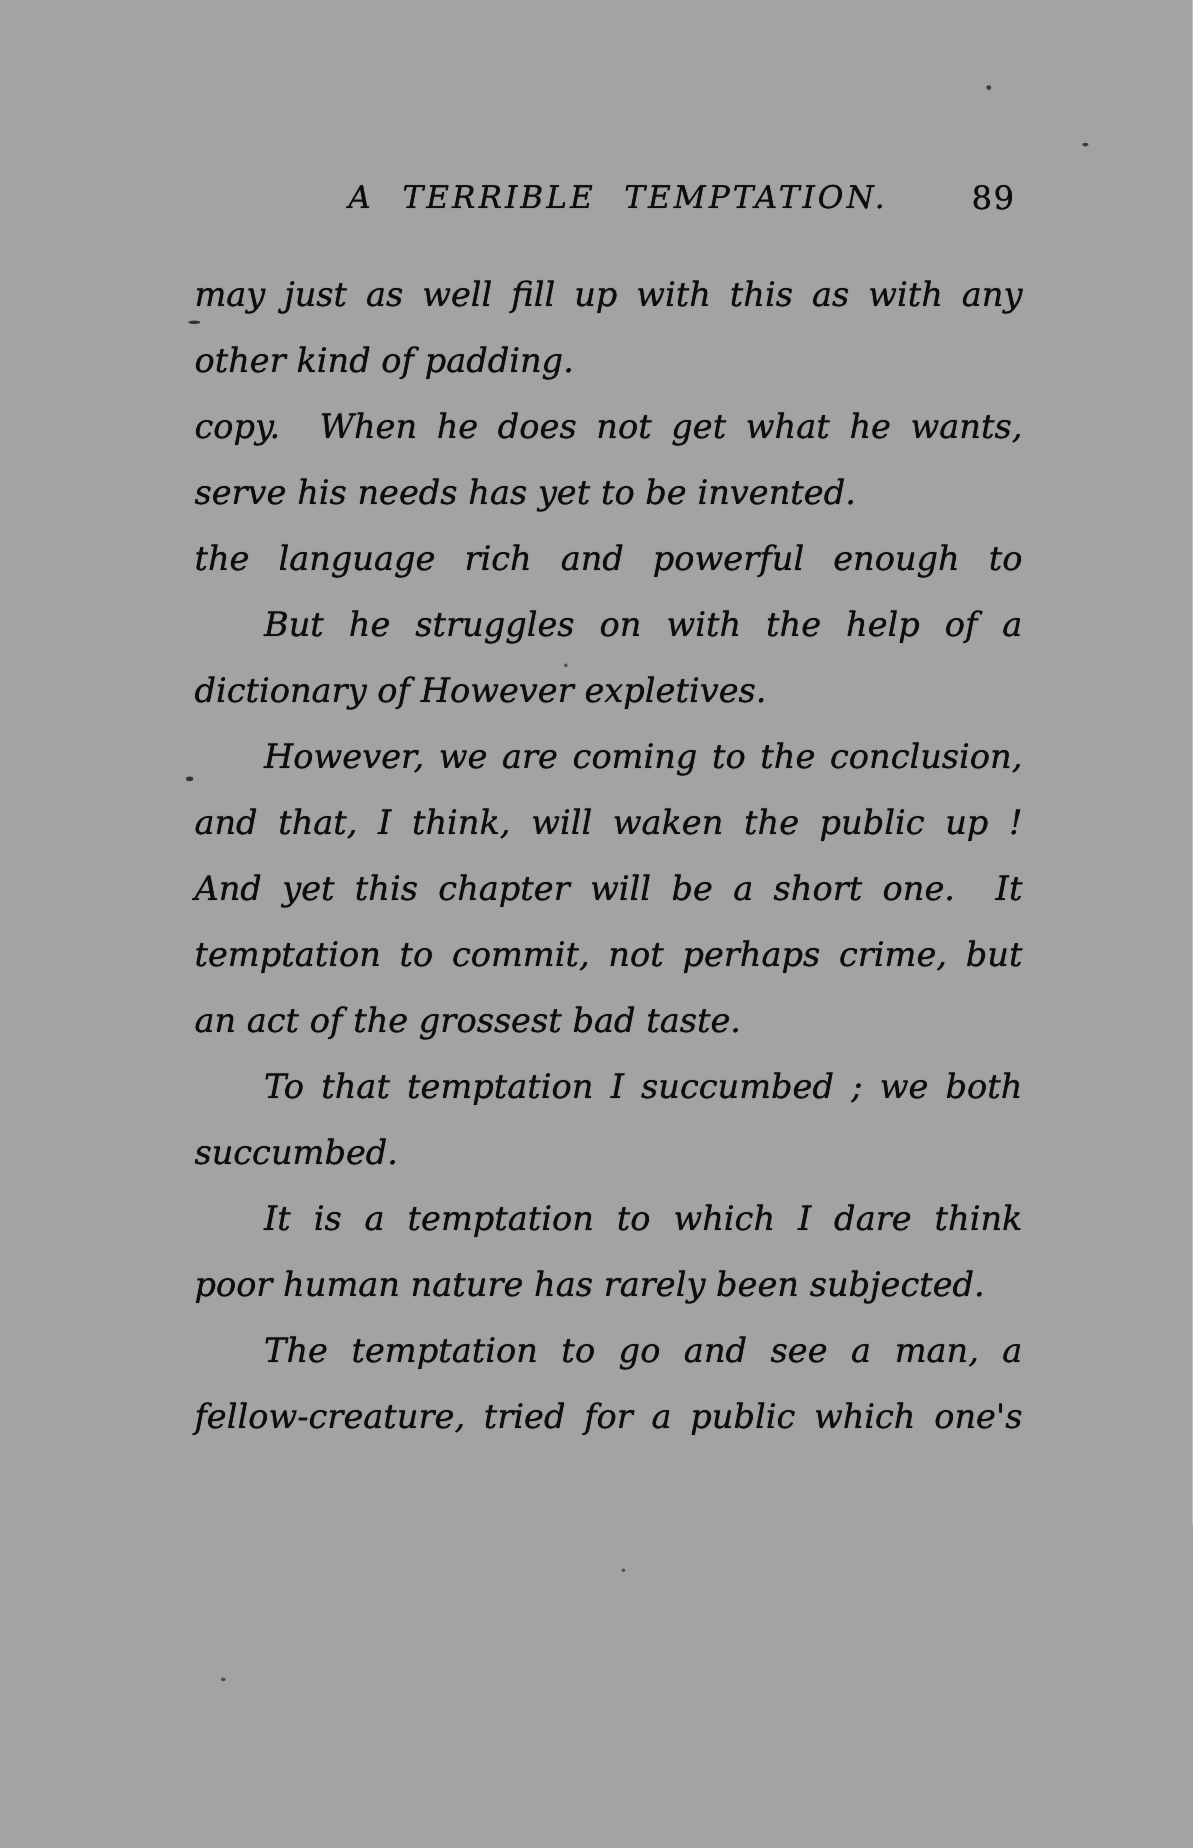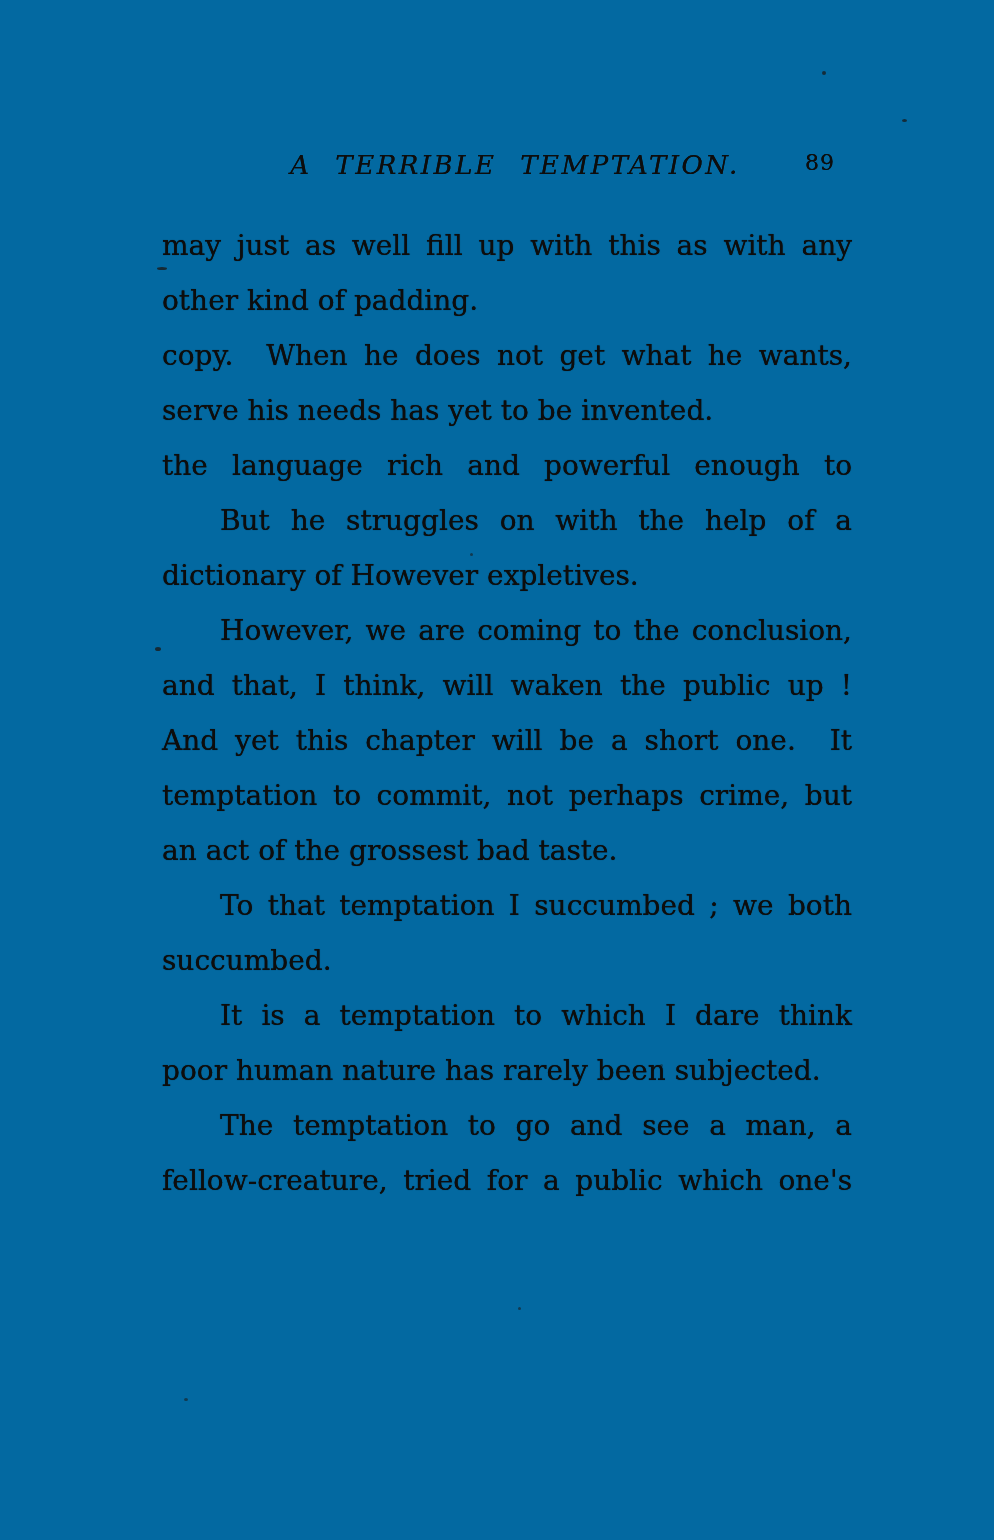--- a/index.html
+++ b/index.html
@@ -1,20 +1,20 @@
 <!DOCTYPE html>
 <html><head>
 <meta charset="utf-8">
 <style>
   html, body { margin: 0; padding: 0; background: #e8e8e8; }
   .sheet {
     position: relative;
     width: 994px;
     height: 1540px;
-    background: #0369a1;
+    background: #a3a3a3;
     font-family: "DejaVu Serif", "Liberation Serif", serif;
     color: #0d0d0d;
     overflow: hidden;
     margin: 0 auto;
   }
   .page-header {
     position: absolute;
     left: 162px;
     top: 150px;
     width: 690px;
@@ -27,36 +27,36 @@
     width: 100%;
     text-align: center;
     font-style: italic;
     letter-spacing: 2.5px;
     word-spacing: 13px;
     white-space: nowrap;
     text-shadow: 0 0 0.6px currentColor;
   }
   .page-number {
     position: absolute;
-    right: 17px;
+    right: 6px;
     top: 0px;
-    font-size: 22px;
+    font-size: 27px;
     letter-spacing: 1px;
     text-shadow: 0 0 0.6px currentColor;
   }
   .body-text {
     position: absolute;
     left: 162px;
     top: 218px;
     width: 690px;
     font-size: 28px;
     line-height: 55px;
     text-shadow: 0 0 0.7px currentColor;
   }
-  .paragraph { margin: 0; }
+  .paragraph { margin: 0; font-style: italic; }
   .line {
     height: 55px;
     text-align: justify;
     text-align-last: justify;
   }
   .line.last { text-align-last: left; }
   .line.indent { text-indent: 58px; }
   .speck {
     position: absolute;
     background: #1a1a1a;

